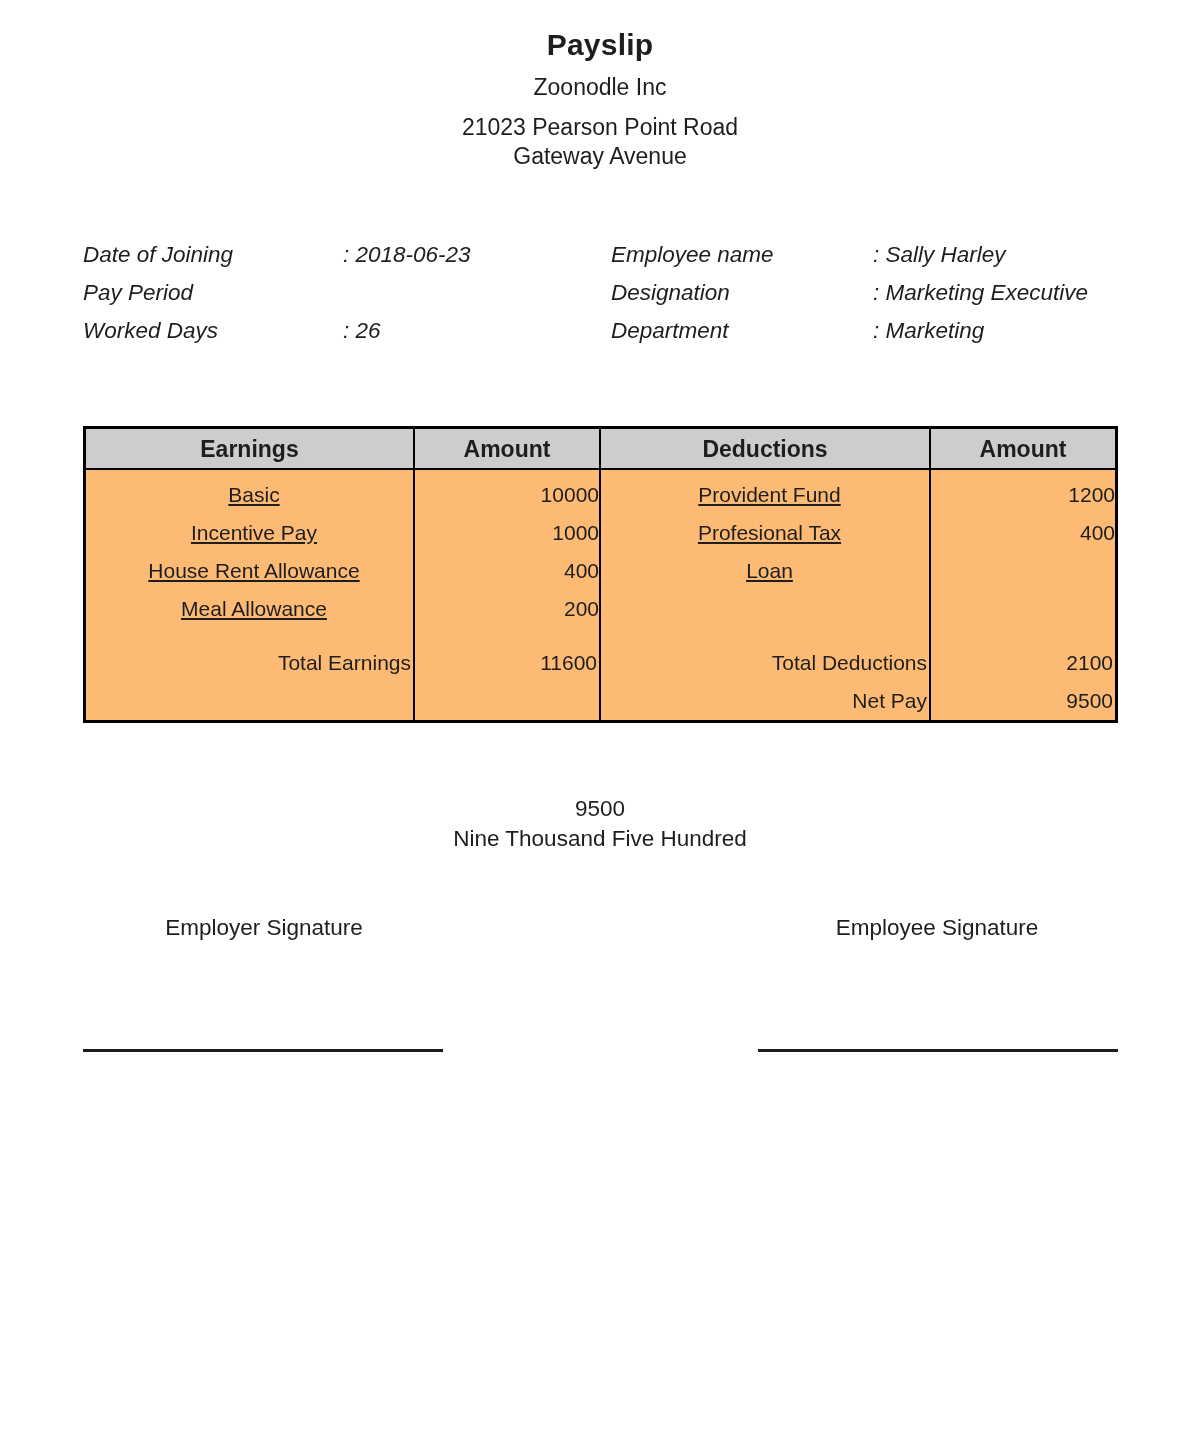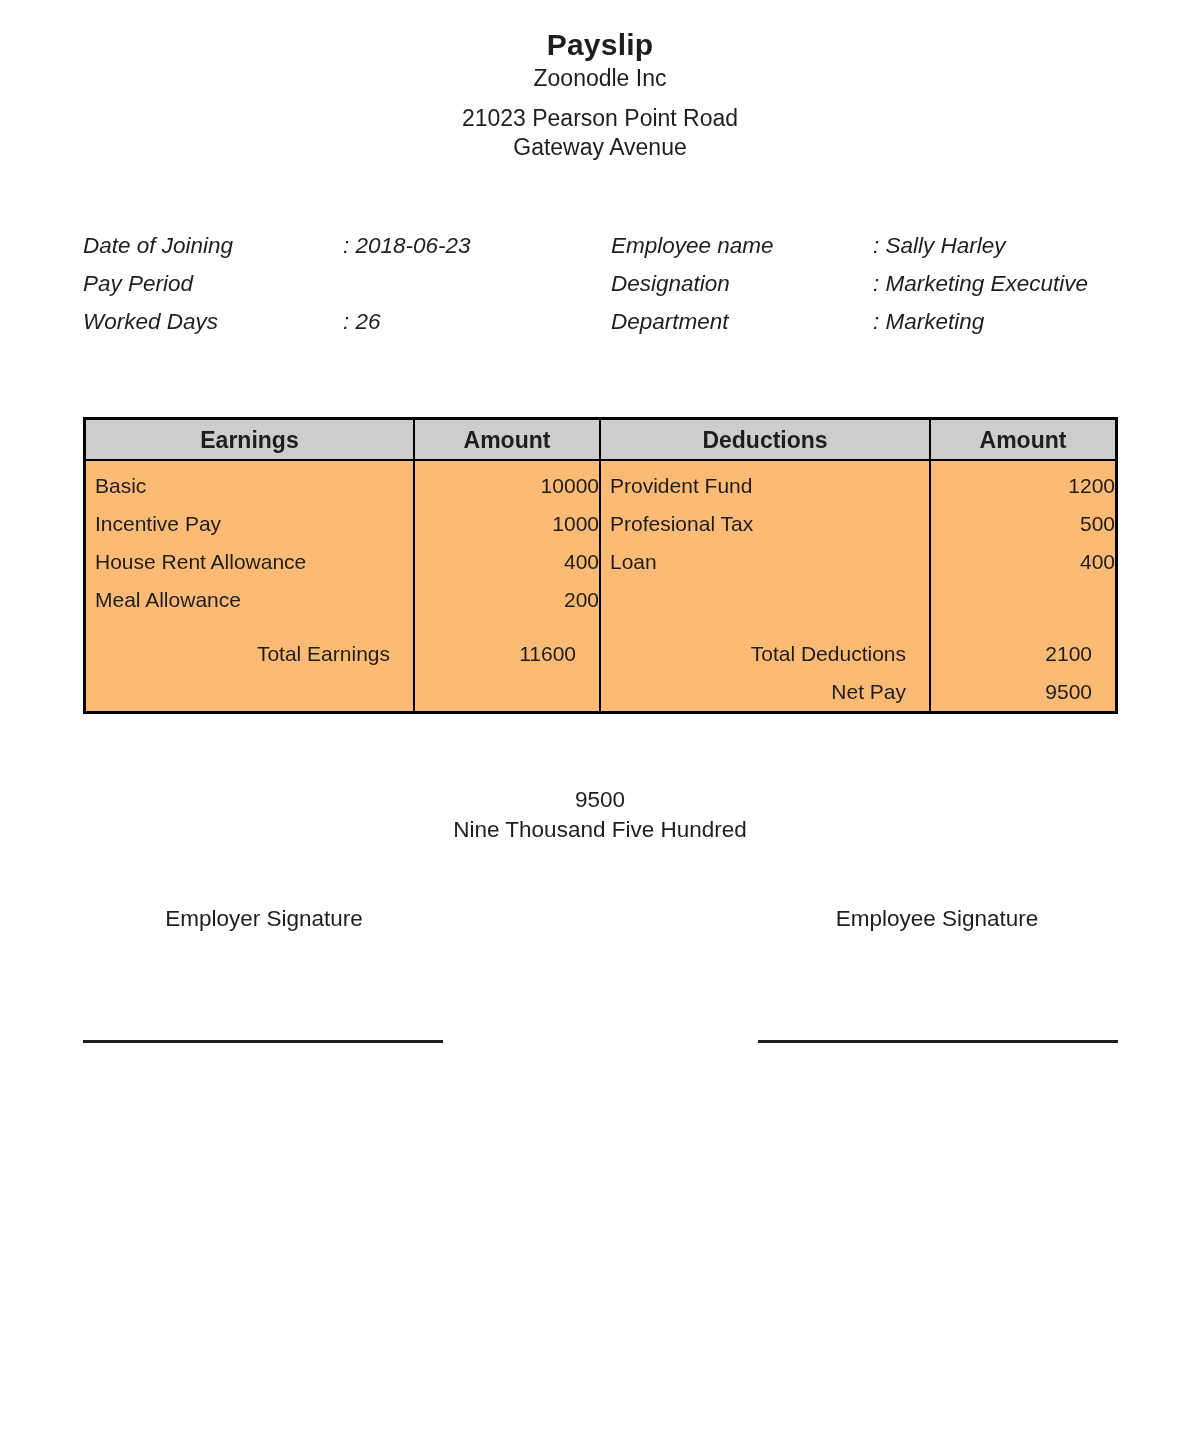--- a/index.html
+++ b/index.html
@@ -20,21 +20,21 @@
   .doc-header { text-align: center; padding-top: 27px; }
   .doc-title {
     font-size: 30px;
     font-weight: 700;
     line-height: 36px;
     letter-spacing: 0.2px;
   }
   .company-name {
     font-size: 23px;
     line-height: 30px;
-    margin-top: 0;
+    margin-top: 9px;
   }
   .address {
     margin-top: 11px;
     font-size: 23px;
     line-height: 29px;
   }
 
   
   .info {
     display: flex;
@@ -69,23 +69,23 @@
     font-size: 23px;
     font-weight: 700;
   }
   .tbody {
     height: 250px;
     display: flex;
     flex-direction: column;
     padding-top: 6px;
   }
   .t-line { height: 38px; line-height: 38px; font-size: 21px; white-space: nowrap; }
-  .t-line.name   { padding-left: 9px;  text-align: left;  }
+  .t-line.name   { padding-left: 9px;  text-align: center; text-decoration: underline;  }
   .t-line.amount { text-align: right; }
-  .t-line.total  { padding-right: 23px; text-align: right; }
+  .t-line.total  { padding-right: 2px; text-align: right; }
   .t-spacer { flex: 1; }
 
   
   .netpay {
     margin-top: 71px;
     text-align: center;
     font-size: 22.5px;
     line-height: 30px;
   }
 
@@ -201,21 +201,20 @@
         <div class="t-spacer"></div>
         <div class="t-line total">Total Deductions</div>
         <div class="t-line total">Net Pay</div>
       </div>
     </div>
 
     <div class="tcol c4">
       <div class="thead">Amount</div>
       <div class="tbody">
         <div class="t-line amount">1200</div>
-        <div class="t-line amount">500</div>
         <div class="t-line amount">400</div>
         <div class="t-spacer"></div>
         <div class="t-line total">2100</div>
         <div class="t-line total">9500</div>
       </div>
     </div>
 
   </div>
 
   <div class="netpay">

